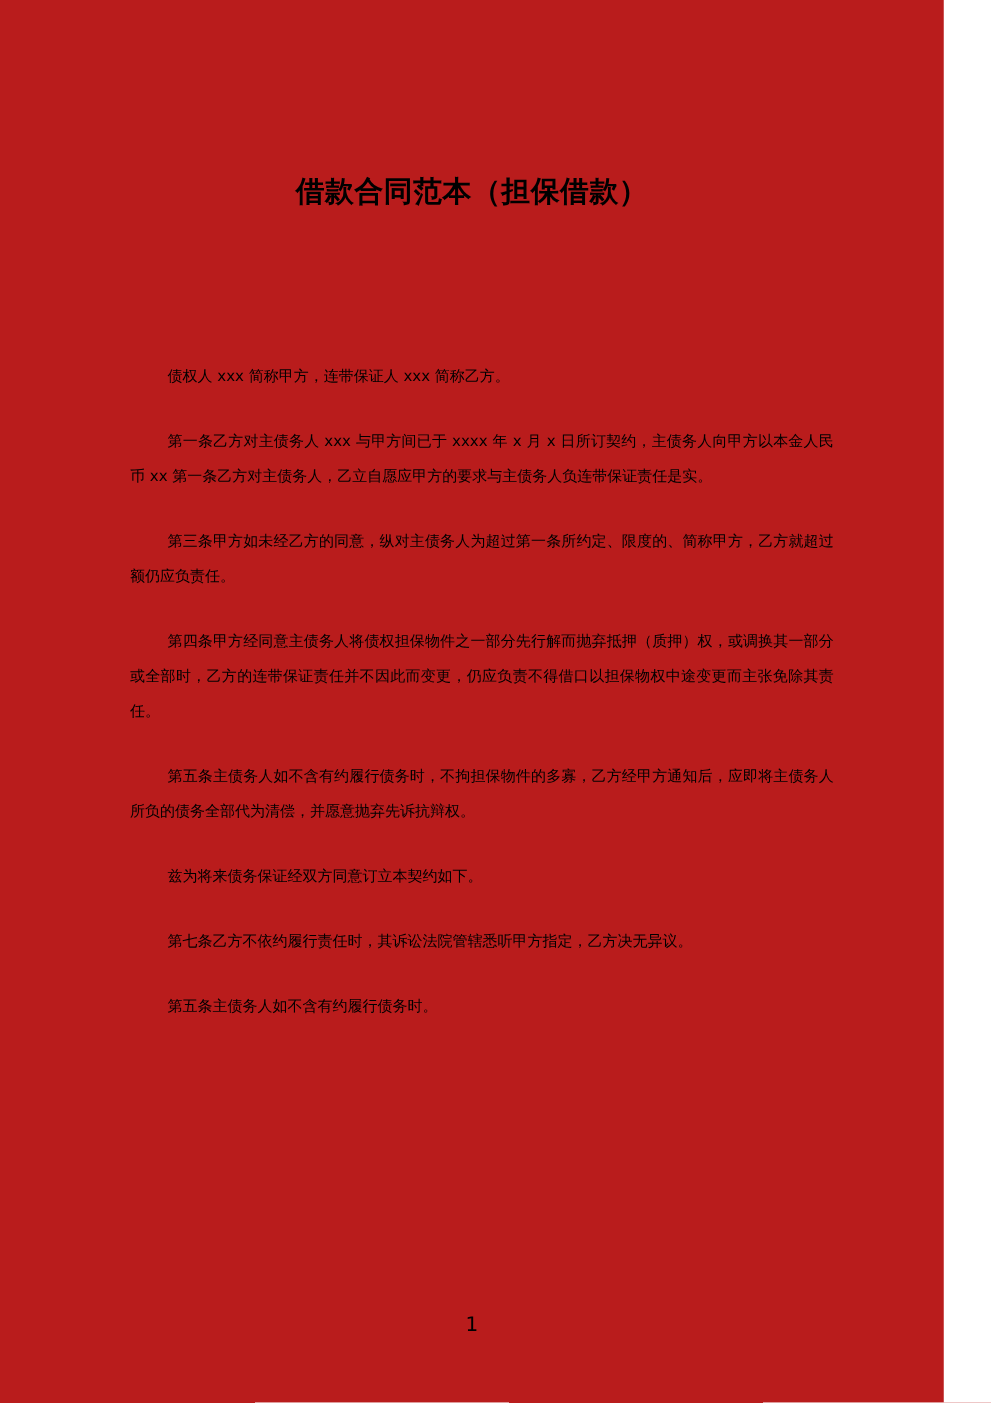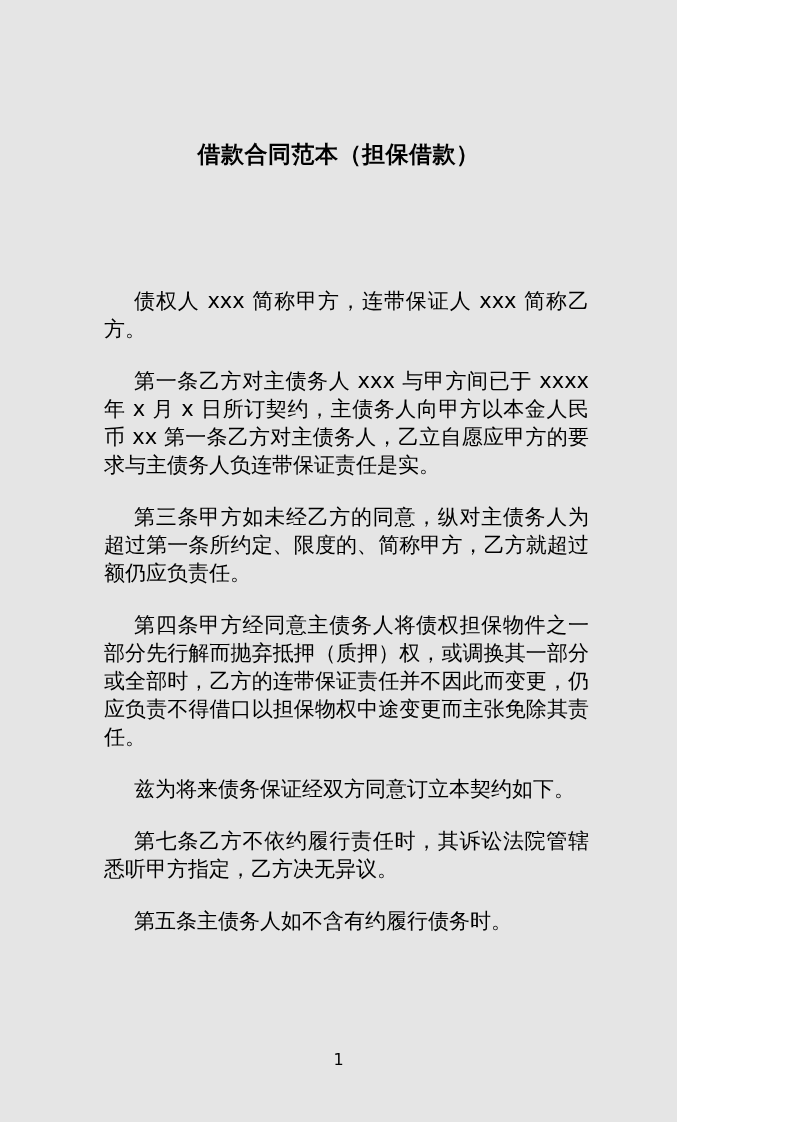--- a/index.html
+++ b/index.html
@@ -1,38 +1,38 @@
 <!DOCTYPE html>
 <html><head>
 <meta charset="utf-8">
 <style>
   * { margin: 0; padding: 0; box-sizing: border-box; }
   html, body { background: #ffffff; }
   .page {
     position: relative;
-    width: 677px;
+    width: 755px;
     height: 1122px;
-    background: #e5e5e5;
+    background: #b91c1c;
     color: #000000;
     font-family: "DejaVu Sans", "Liberation Sans", sans-serif;
     overflow: hidden;
   }
   .doc-title {
     margin: 139px auto 0 auto;
     font-size: 23px;
     line-height: 30px;
     font-weight: bold;
     text-align: center;
     letter-spacing: 0.5px;
   }
   .doc-body {
     margin: 118px 88px 0 104px; 
   }
   .doc-body p.para {
-    font-size: 21px;
+    font-size: 12px;
     line-height: 28px;
     text-indent: 30px;       
     text-align: justify;
     margin: 0 0 24px 0;
     word-wrap: break-word;
   }
   .page-footer {
     position: absolute;
     top: 1046px;
     left: 0;
@@ -47,20 +47,21 @@
 
 <div class="page">
 
   <h1 class="doc-title">借款合同范本（担保借款）</h1>
 
   <div class="doc-body">
       <p class="para">债权人 xxx 简称甲方，连带保证人 xxx 简称乙方。</p>
       <p class="para">第一条乙方对主债务人 xxx 与甲方间已于 xxxx 年 x 月 x 日所订契约，主债务人向甲方以本金人民币 xx 第一条乙方对主债务人，乙立自愿应甲方的要求与主债务人负连带保证责任是实。</p>
       <p class="para">第三条甲方如未经乙方的同意，纵对主债务人为超过第一条所约定、限度的、简称甲方，乙方就超过额仍应负责任。</p>
       <p class="para">第四条甲方经同意主债务人将债权担保物件之一部分先行解而抛弃抵押（质押）权，或调换其一部分或全部时，乙方的连带保证责任并不因此而变更，仍应负责不得借口以担保物权中途变更而主张免除其责任。</p>
+      <p class="para">第五条主债务人如不含有约履行债务时，不拘担保物件的多寡，乙方经甲方通知后，应即将主债务人所负的债务全部代为清偿，并愿意抛弃先诉抗辩权。</p>
       <p class="para">兹为将来债务保证经双方同意订立本契约如下。</p>
       <p class="para">第七条乙方不依约履行责任时，其诉讼法院管辖悉听甲方指定，乙方决无异议。</p>
       <p class="para">第五条主债务人如不含有约履行债务时。</p>
     </div>
 
   <div class="page-footer">
     <span>1</span>
   </div>
 
 </div>

